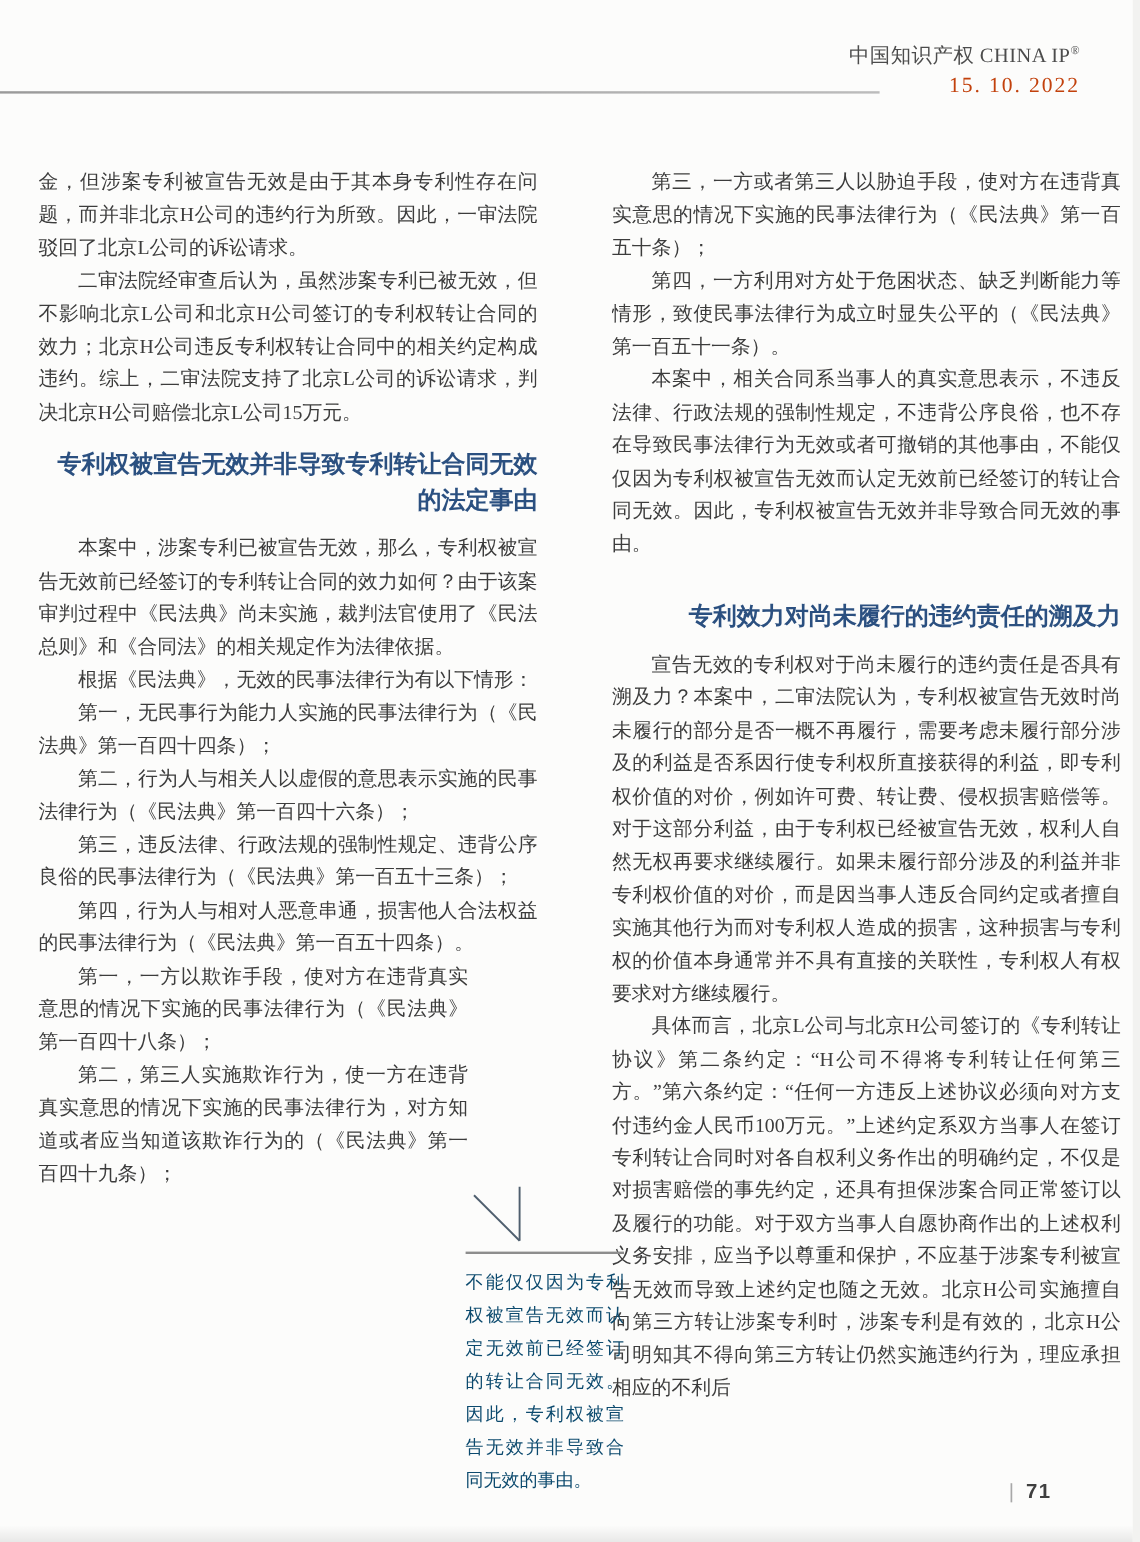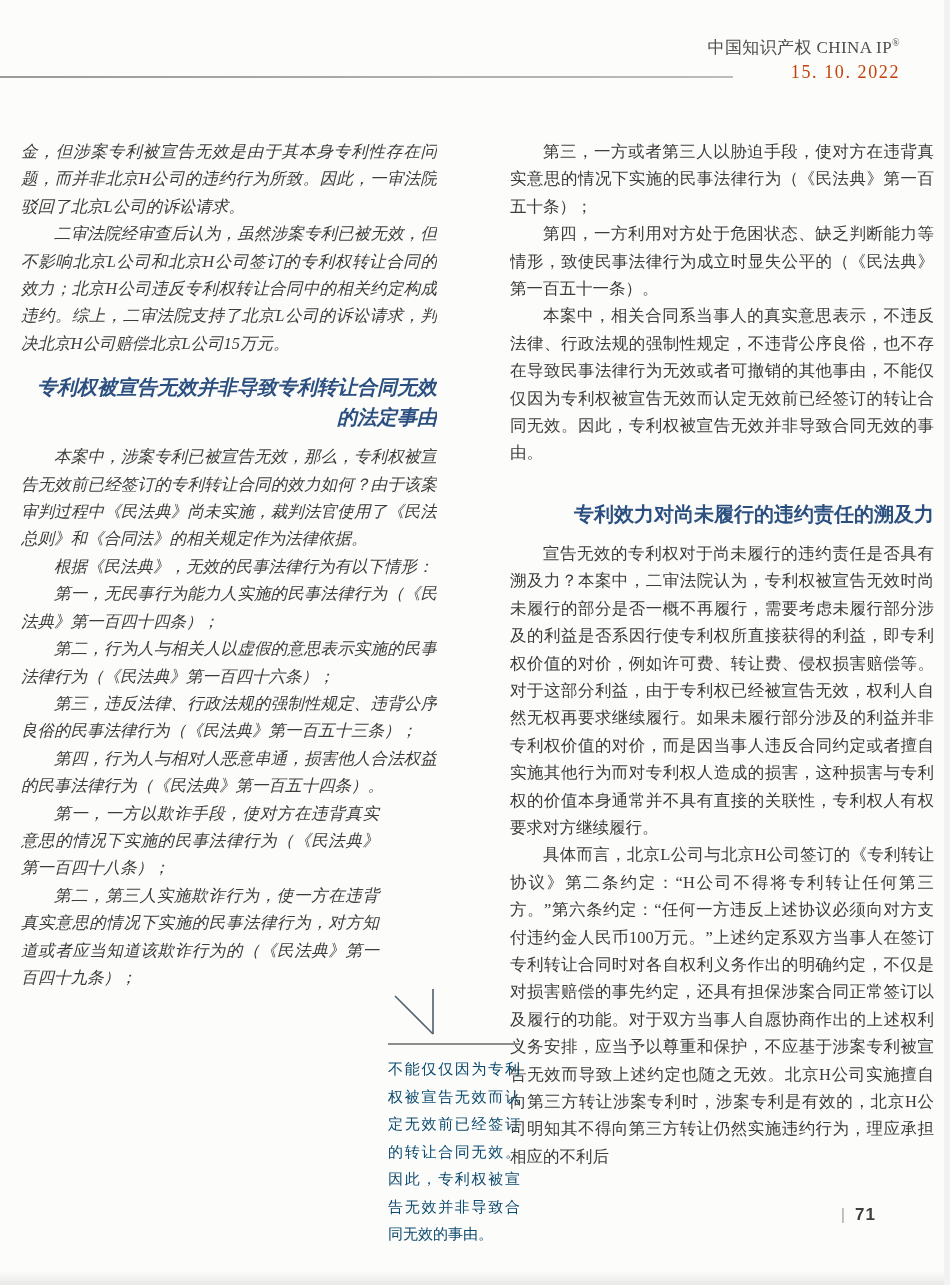--- a/index.html
+++ b/index.html
@@ -29,21 +29,21 @@
   .brand sup { font-size: 10px; }
   .header-date { font-size: 18px; color: #c2410c; letter-spacing: 1.6px; margin-top: 2px; }
 
   
   .col {
     position: absolute; top: 138px;
     font-size: 16.5px; line-height: 27.4px;
     color: #3c3c3c; text-align: justify;
     overflow: hidden; height: 1078px;
   }
-  .col-left  { left: 21px;  width: 416px; font-style: italic; }
+  .col-left  { left: 32px;  width: 416px; }
   .col-right { left: 510px; width: 424px; }
   p.body { margin: 0; text-indent: 2em; }
   p.no-indent { text-indent: 0; }
   h2.section {
     font-family: "Liberation Sans", "DejaVu Sans", sans-serif;
     font-size: 20px; line-height: 30px; font-weight: bold;
     color: #2b5080; text-align: right;
     margin: 15px 0 11px 0;
   }
   h2.section-right { margin-top: 32px; }
@@ -58,21 +58,21 @@
   }
   .pq-arrow { display: block; margin: 0 0 0 4px; }
   .pq-rule { height: 2px; background: #8d8d8d; margin: 5px 0 10px 0; }
   .pq-text {
     font-weight: normal; font-size: 15px; line-height: 27.5px;
     color: #0c4a6e; text-align: justify;
   }
 
   
   .page-number {
-    position: absolute; right: 68px; bottom: 60px;
+    position: absolute; right: 68px; bottom: 32px;
     font-family: "Liberation Sans", "DejaVu Sans", sans-serif;
     font-size: 17px; font-weight: bold; color: #3f3f3f;
     letter-spacing: 1px;
   }
   .page-number .bar { color: #a8a8a8; font-weight: normal; margin-right: 9px; }
 
   
   .scan-shade {
     position: absolute; left: 0; right: 0; bottom: 0; height: 14px;
     background: linear-gradient(to bottom, rgba(0,0,0,0), rgba(0,0,0,0.08));

